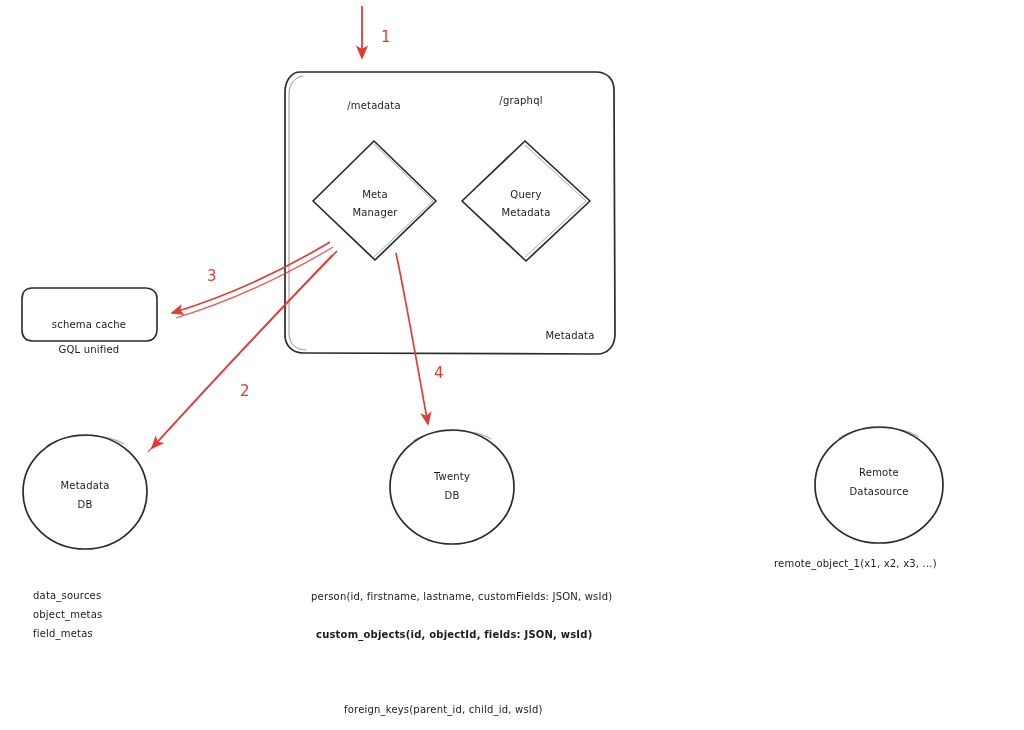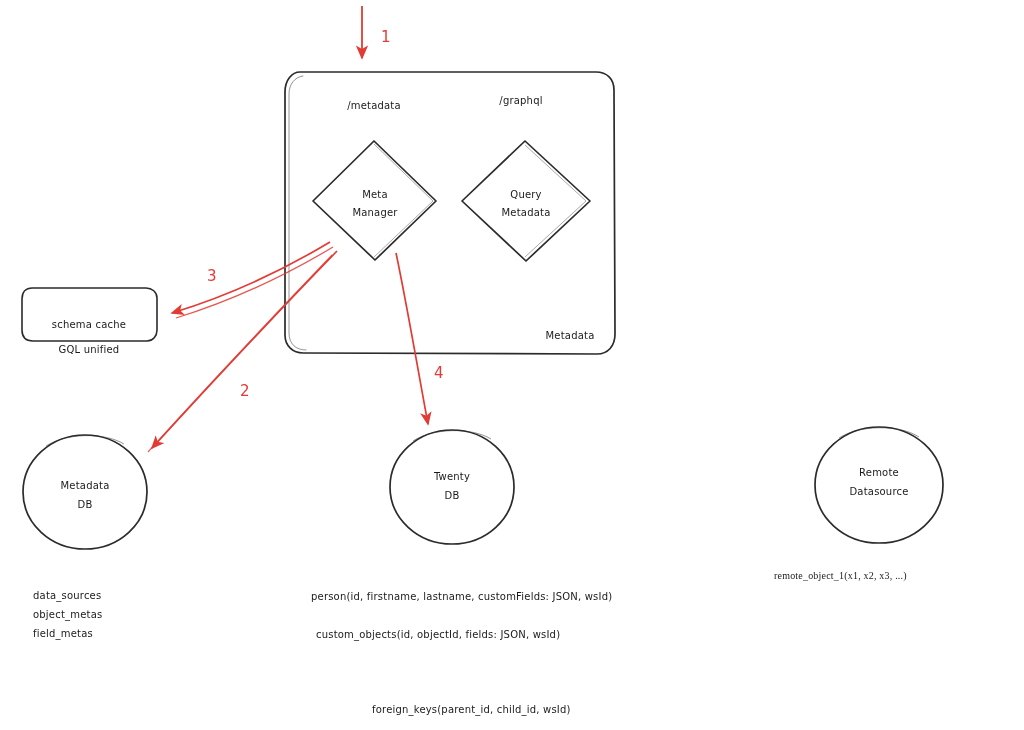--- a/index.html
+++ b/index.html
@@ -131,16 +131,16 @@
 <div class="lbl center node-text" style="left:452px; top:496px;">DB</div>
 
 <div class="lbl center node-text" style="left:879px; top:473px;text-align:center;">Remote</div>
 <div class="lbl center node-text" style="left:879px; top:492px;">Datasource</div>
 
 <div class="lbl" style="left:33px; top:589px;">data_sources</div>
 <div class="lbl" style="left:33px; top:608px;">object_metas</div>
 <div class="lbl" style="left:33px; top:627px;">field_metas</div>
 
 <div class="lbl" style="left:311px; top:590px;">person(id, firstname, lastname, customFields: JSON, wsId)</div>
-<div class="lbl" style="left:316px; top:628px;">custom_objects(id, objectId, fields: JSON, wsId)</div>
-<div class="lbl" style="left:344px; top:703px;margin-left:28px;">foreign_keys(parent_id, child_id, wsId)</div>
+<div class="lbl" style="left:316px; top:628px;font-weight:bold;">custom_objects(id, objectId, fields: JSON, wsId)</div>
+<div class="lbl" style="left:344px; top:703px;">foreign_keys(parent_id, child_id, wsId)</div>
 
-<div class="lbl" style="left:774px; top:569px;font-family:Liberation Serif, serif;">remote_object_1(x1, x2, x3, ...)</div>
+<div class="lbl" style="left:774px; top:557px;">remote_object_1(x1, x2, x3, ...)</div>
 
 </body></html>

